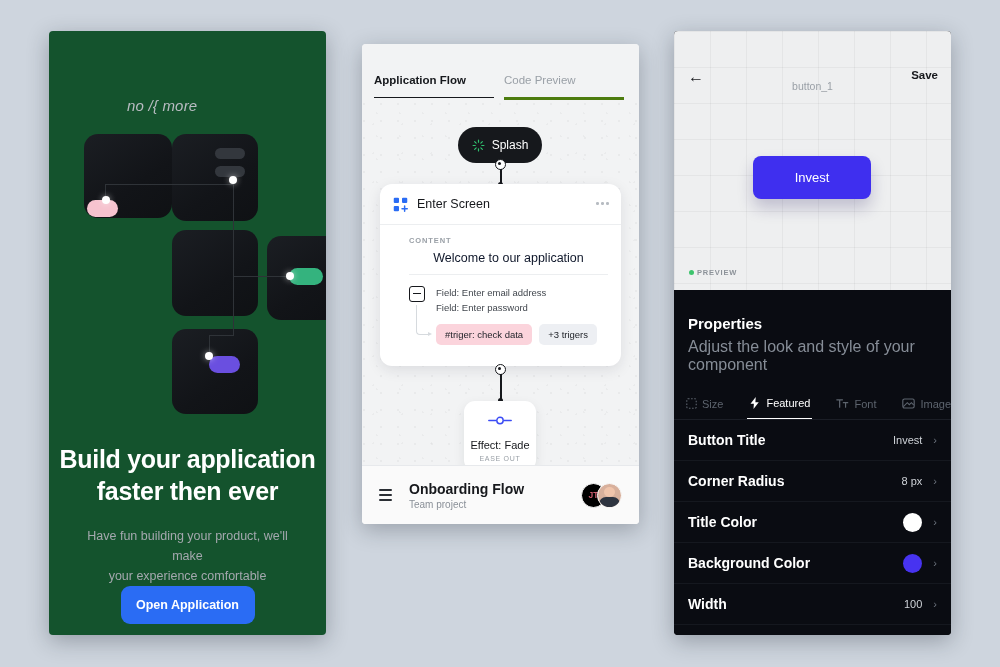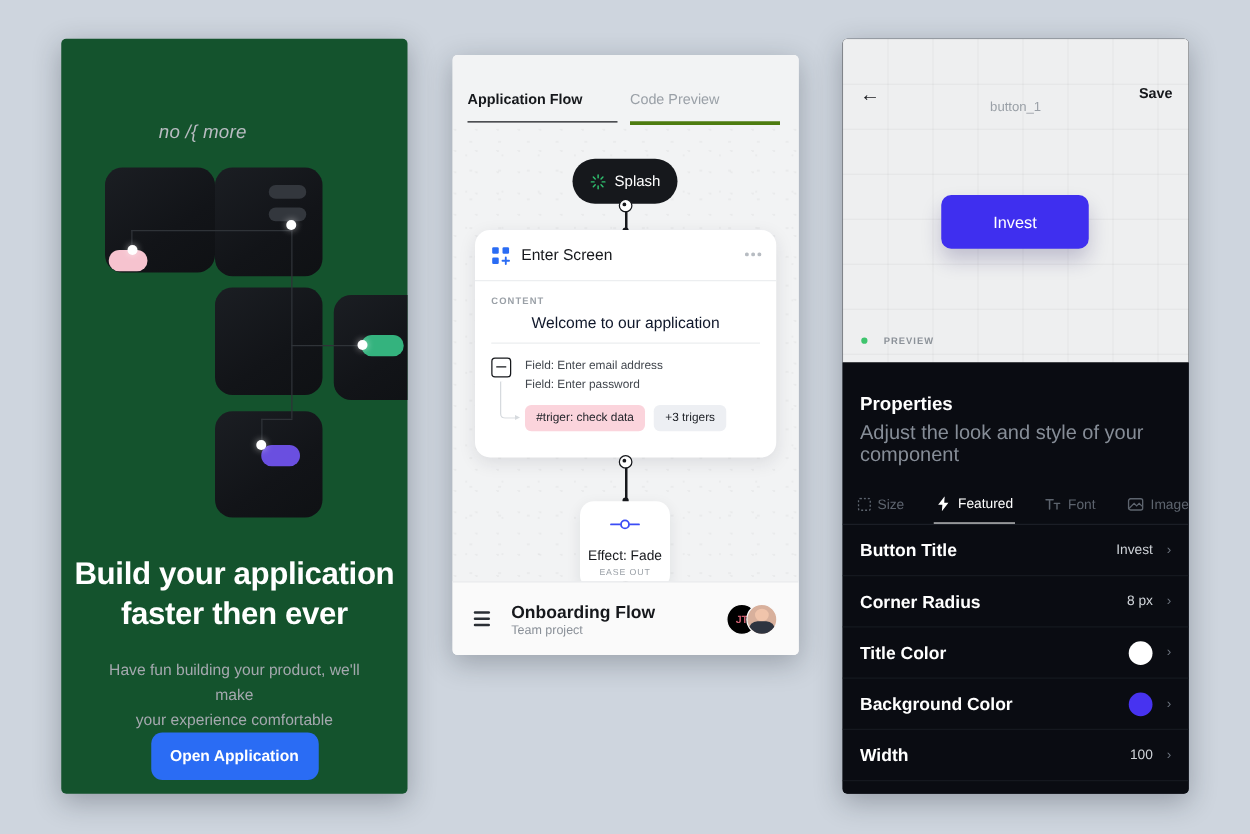--- a/index.html
+++ b/index.html
@@ -117,21 +117,21 @@
     background: #fff; border-radius: 12px;
     box-shadow: 0 4px 14px rgba(25,32,45,.10);
   }
   .card-head {
     height: 41px; display: flex; align-items: center; padding: 0 13px;
     border-bottom: 1px solid #eceef0; position: relative;
   }
   .card-head .ttl { font-size: 12.5px; color: #16181c; margin-left: 9px; }
   .dots3 { position: absolute; right: 12px; top: 18px; display: flex; gap: 2.5px; }
   .dots3 i { width: 2.6px; height: 2.6px; border-radius: 50%; background: #b7bcc2; }
-  .card-body { padding: 11px 13px 0; }
+  .card-body { padding: 11px 13px 0; margin-left: 16px; }
   .lbl-content {
     font-size: 7.5px; letter-spacing: .9px; color: #9aa0a7; font-weight: 700;
   }
   .welcome { font-size: 12.5px; color: #0f172a; margin-top: 6px; padding-bottom: 9px;
              border-bottom: 1px solid #eceef0; text-align: center; }
   .fieldblock { display: flex; margin-top: 10px; position: relative; }
   .minusbox {
     width: 16px; height: 16px; border: 1.4px solid #16181c; border-radius: 3px;
     position: relative; flex: 0 0 auto; margin-top: 1px;
   }
@@ -227,21 +227,21 @@
     font-weight: 700; color: #16181c; cursor: pointer;
   }
   .invest-btn {
     position: absolute; left: 79px; top: 125px; width: 118px; height: 43px;
     border-radius: 8px; background: #3f2fef; border: none; color: #fff;
     font-size: 13px; cursor: pointer; font-family: "Liberation Sans", sans-serif;
     box-shadow: 0 9px 16px rgba(30,24,90,.22);
   }
   .preview-tag {
     position: absolute; left: 15px; bottom: 13px; display: flex;
-    align-items: center; gap: 13px; justify-content: flex-end;
+    align-items: center; gap: 3px; justify-content: flex-end;
   }
   .preview-tag i { width: 5px; height: 5px; border-radius: 50%; background: #3ec46d; }
   .preview-tag span { font-size: 7.5px; letter-spacing: .8px; color: #8c9299; font-weight: 700; }
 
   .props {
     position: absolute; left: 0; top: 259px; width: 277px; height: 345px;
     background: #0a0c12;
   }
   .props-h { padding: 25px 14px 0; }
   .props-h .h1 { font-size: 15px; font-weight: 700; color: #fff; }

